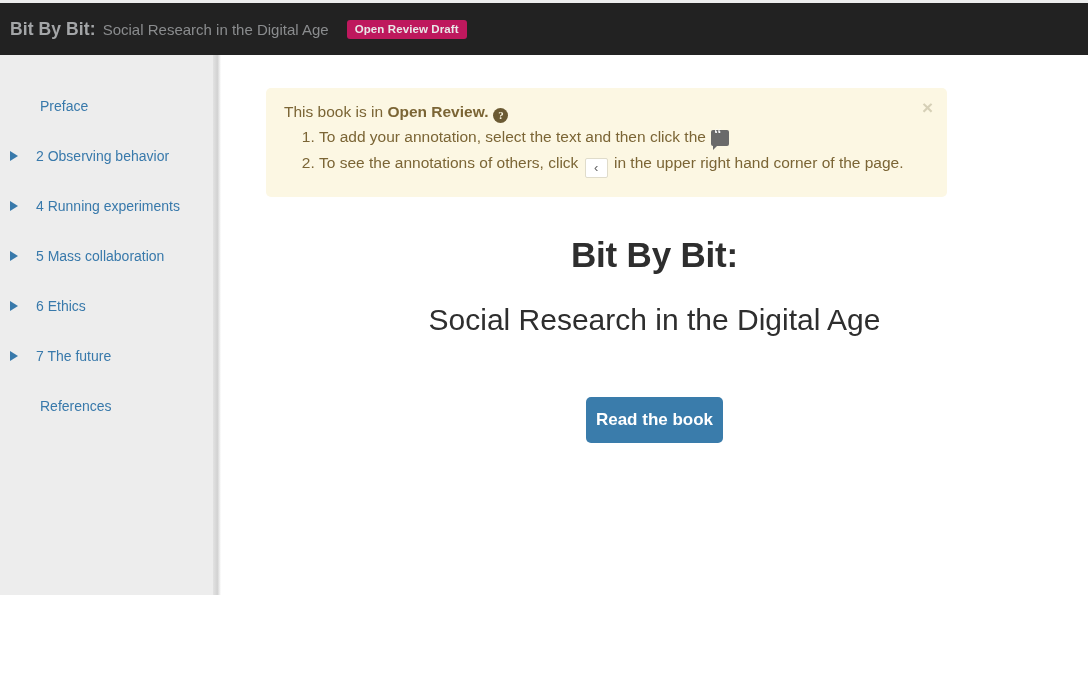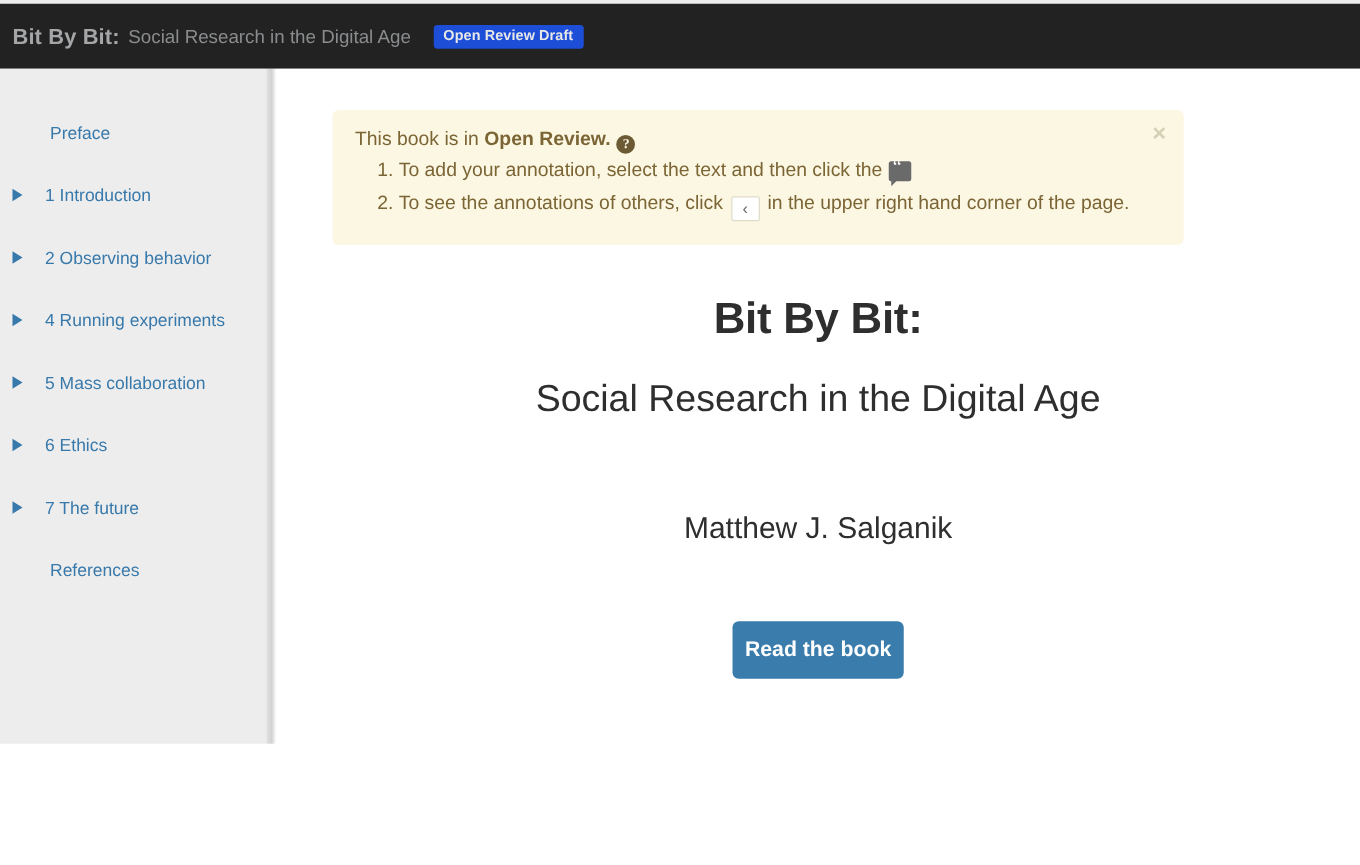--- a/index.html
+++ b/index.html
@@ -46,21 +46,21 @@
   }
   .brand-sub {
     color: #8a8c8e;
     font-size: 15px;
     font-weight: normal;
     margin-left: 7px;
     white-space: nowrap;
   }
   .brand-badge {
     margin-left: 18px;
-    background: #1d4ed8;
+    background: #be185d;
     color: #e8e8e8;
     font-size: 11.5px;
     font-weight: bold;
     padding: 3px 8px 4px 8px;
     border-radius: 3px;
     white-space: nowrap;
     letter-spacing: 0.1px;
   }
 
   
@@ -274,24 +274,20 @@
   <span class="brand-badge">Open Review Draft</span>
 </div>
 
 <nav class="sidebar" id="sidebar">
     <div class="nav-item noCaret">
       <span class="nav-caret blank"></span>
       <span class="nav-label">Preface</span>
     </div>
     <div class="nav-item">
       <span class="nav-caret"></span>
-      <span class="nav-label">1 Introduction</span>
-    </div>
-    <div class="nav-item">
-      <span class="nav-caret"></span>
       <span class="nav-label">2 Observing behavior</span>
     </div>
     <div class="nav-item">
       <span class="nav-caret"></span>
       <span class="nav-label">4 Running experiments</span>
     </div>
     <div class="nav-item">
       <span class="nav-caret"></span>
       <span class="nav-label">5 Mass collaboration</span>
     </div>
@@ -328,19 +324,18 @@
         <span>To see the annotations of others, click</span>
         <span class="chev-btn">‹</span>
         <span>in the upper right hand corner of the page.</span>
       </li>
     </ol>
   </div>
 
   <div class="hero">
     <h1 class="hero-title">Bit By Bit:</h1>
     <h2 class="hero-subtitle">Social Research in the Digital Age</h2>
-    <p class="hero-author">Matthew J. Salganik</p>
     <div class="cta-wrap">
       <button class="cta-button">Read the book</button>
     </div>
   </div>
 
 </main>
 
 </body></html>

